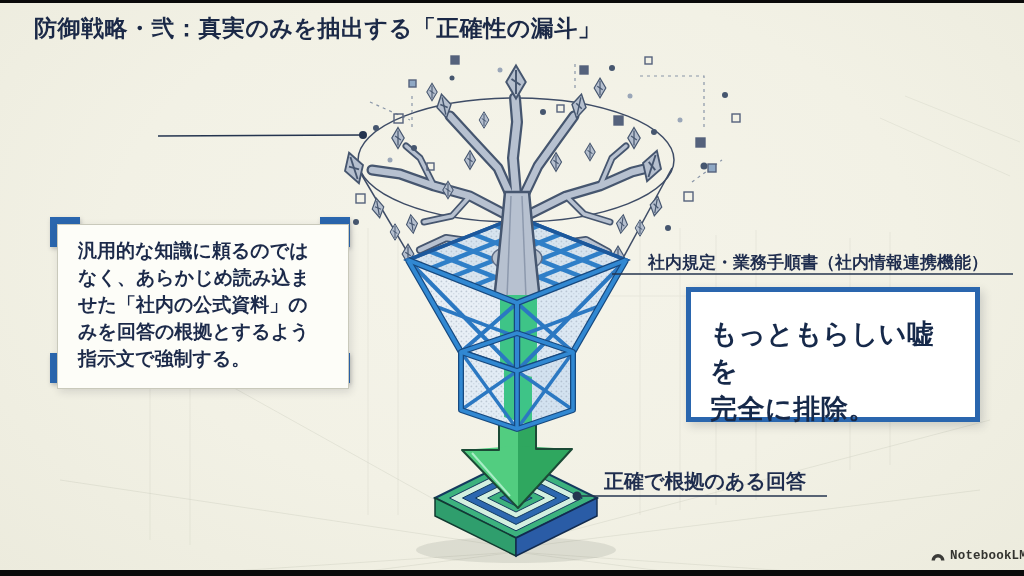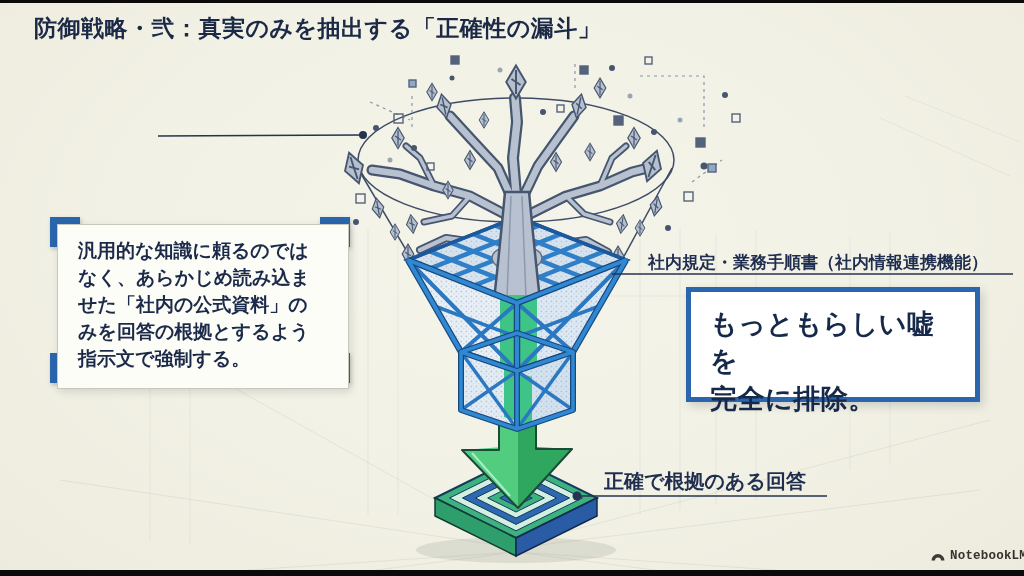--- a/index.html
+++ b/index.html
@@ -29,21 +29,21 @@
   }
   .note-box p{margin:0;font-size:19px;line-height:1.42;font-weight:600;color:#1c2a4a;}
   .corner{position:absolute;width:30px;height:30px;background:#2a66ae;z-index:2;box-shadow:1px 2px 4px rgba(40,45,60,.25);}
   .corner.tl{left:50px;top:217px;}
   .corner.tr{left:320px;top:217px;}
   .corner.bl{left:50px;top:353px;}
   .corner.br{left:320px;top:353px;}
   .conclusion-box{
     position:absolute;left:686px;top:287px;width:246px;height:73px;
     background:#ffffff;border:5px solid #2a66ae;
-    padding:16px 19px;box-shadow:3px 4px 9px rgba(40,45,60,.18);
+    padding:26px 19px;box-shadow:3px 4px 9px rgba(40,45,60,.18);
   }
   .conclusion-box p{margin:0;font-size:27px;line-height:1.38;font-weight:800;color:#16294a;letter-spacing:0.5px;}
   .preline{white-space:pre-line;}
   .watermark{
     position:absolute;left:930px;top:549px;display:flex;align-items:center;gap:4px;
     color:#33332f;font-size:12.5px;font-weight:700;letter-spacing:0.2px;
   }
 </style>
 </head>
 <body>

